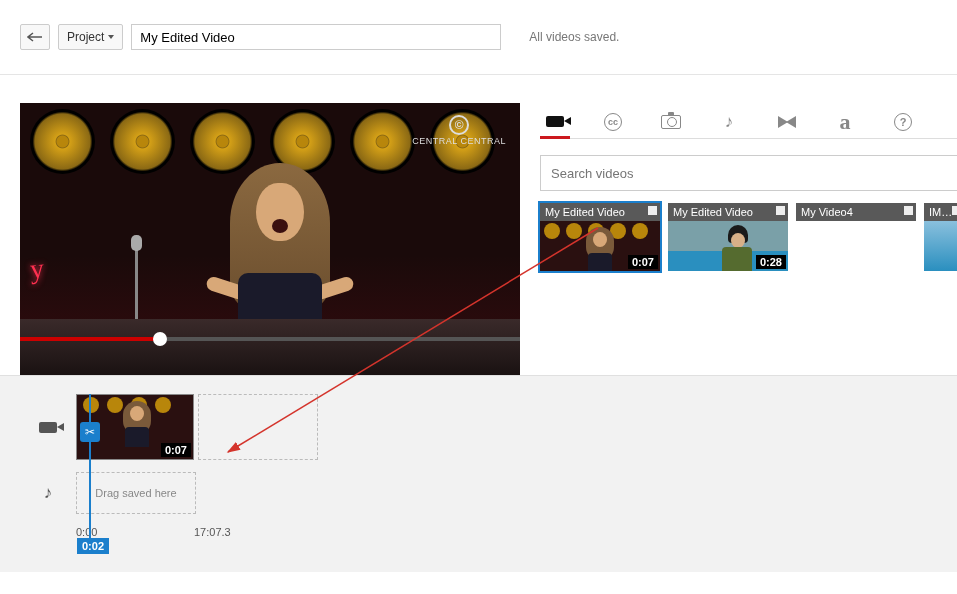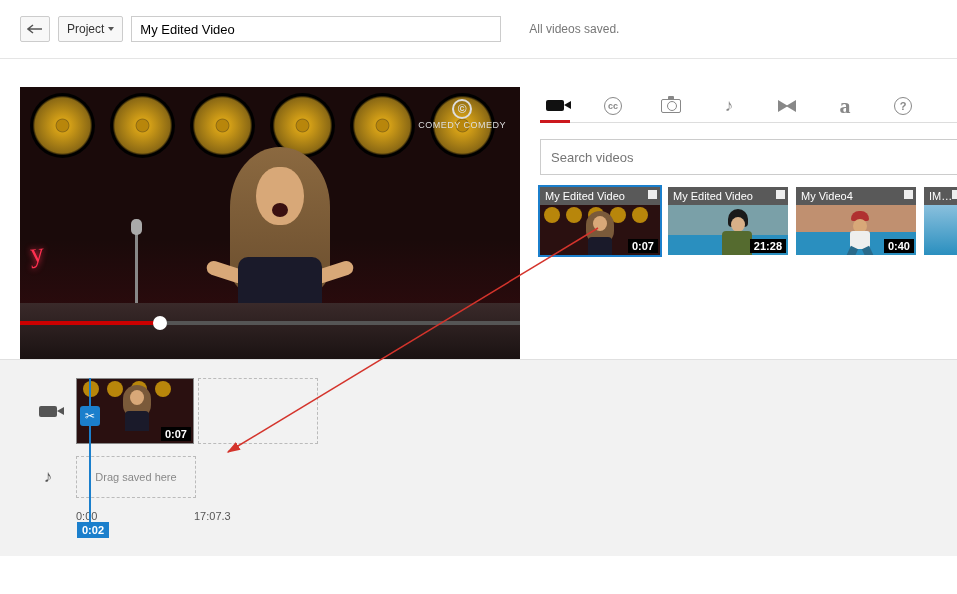--- a/index.html
+++ b/index.html
@@ -1,19 +1,19 @@
 <!DOCTYPE html>
 <html><head>
 <meta charset="utf-8">
 <style>
   * { box-sizing: border-box; margin: 0; padding: 0; }
   body { font-family: Arial, Helvetica, sans-serif; font-size: 13px; color: #333; background: #fff; width: 957px; height: 594px; position: relative; overflow: hidden; }
   
   
-  .topbar { display: flex; align-items: center; padding: 16px 20px; gap: 8px; border-bottom: 1px solid #e5e5e5; }
+  .topbar { display: flex; align-items: center; padding: 24px 20px; gap: 8px; border-bottom: 1px solid #e5e5e5; }
   .back-btn { width: 30px; height: 26px; border: 1px solid #ccc; border-radius: 2px; background: #f8f8f8; display: flex; align-items: center; justify-content: center; cursor: pointer; }
   .project-btn { height: 26px; border: 1px solid #ccc; border-radius: 2px; background: #f8f8f8; padding: 0 8px; display: flex; align-items: center; gap: 4px; cursor: pointer; font-size: 12px; }
   .title-input { height: 26px; width: 370px; border: 1px solid #ccc; padding: 0 8px; font-size: 13px; }
   .save-status { margin-left: 20px; color: #777; font-size: 12px; }
   .caret-down { width:0; height:0; border-left:3px solid transparent; border-right:3px solid transparent; border-top:4px solid #555; }
   
   
   .main { display: flex; padding: 28px 0 0 20px; }
   
   
@@ -164,21 +164,21 @@
             <div class="face"></div>
             <div class="mouth-open"></div>
           <div class="arm-l"></div>
             <div class="arm-r"></div>
             <div class="torso"></div>
         </div>
         <div class="counter-fg"></div>
       </div>
       <div class="cc-logo">
         <div class="circ">©</div>
-        <div style="letter-spacing:0.5px">COMEDY COMEDY</div>
+        <div style="letter-spacing:0.5px">CENTRAL CENTRAL</div>
       </div>
       <div class="seek">
         <div class="seek-fill" id="seek-fill" style="width: 28%;"></div>
         <div class="seek-thumb" id="seek-thumb" style="left: 28%;"></div>
       </div>
     </div>
   </div>
 
   <div class="right-panel">
     <div class="tabs">
@@ -232,37 +232,25 @@
         <div class="thumb">
           <div class="thumb-title-bar">My Edited Video<div class="thumb-menu"></div></div>
           <div class="thumb-img">
             <div class="tart tart-river">
               <div class="guy">
                 <div class="gh"></div>
                 <div class="gf"></div>
                 <div class="gt"></div>
               </div>
             </div>
-            <div class="thumb-dur">21:28</div>
+            <div class="thumb-dur">0:28</div>
           </div>
         </div>
         <div class="thumb">
           <div class="thumb-title-bar">My Video4<div class="thumb-menu"></div></div>
-          <div class="thumb-img">
-            <div class="tart tart-gym">
-              <div class="guy">
-                <div class="cap"></div>
-                <div class="gf2"></div>
-                <div class="gt2"></div>
-                <div class="lg"></div>
-                <div class="lg2"></div>
-              </div>
-            </div>
-            <div class="thumb-dur">0:40</div>
-          </div>
         </div>
         <div class="thumb partial">
           <div class="thumb-title-bar">IMG 05<div class="thumb-menu"></div></div>
           <div class="thumb-img">
             <div class="tart tart-pool"></div>
           </div>
         </div>
       </div>
   </div>
 </div>

